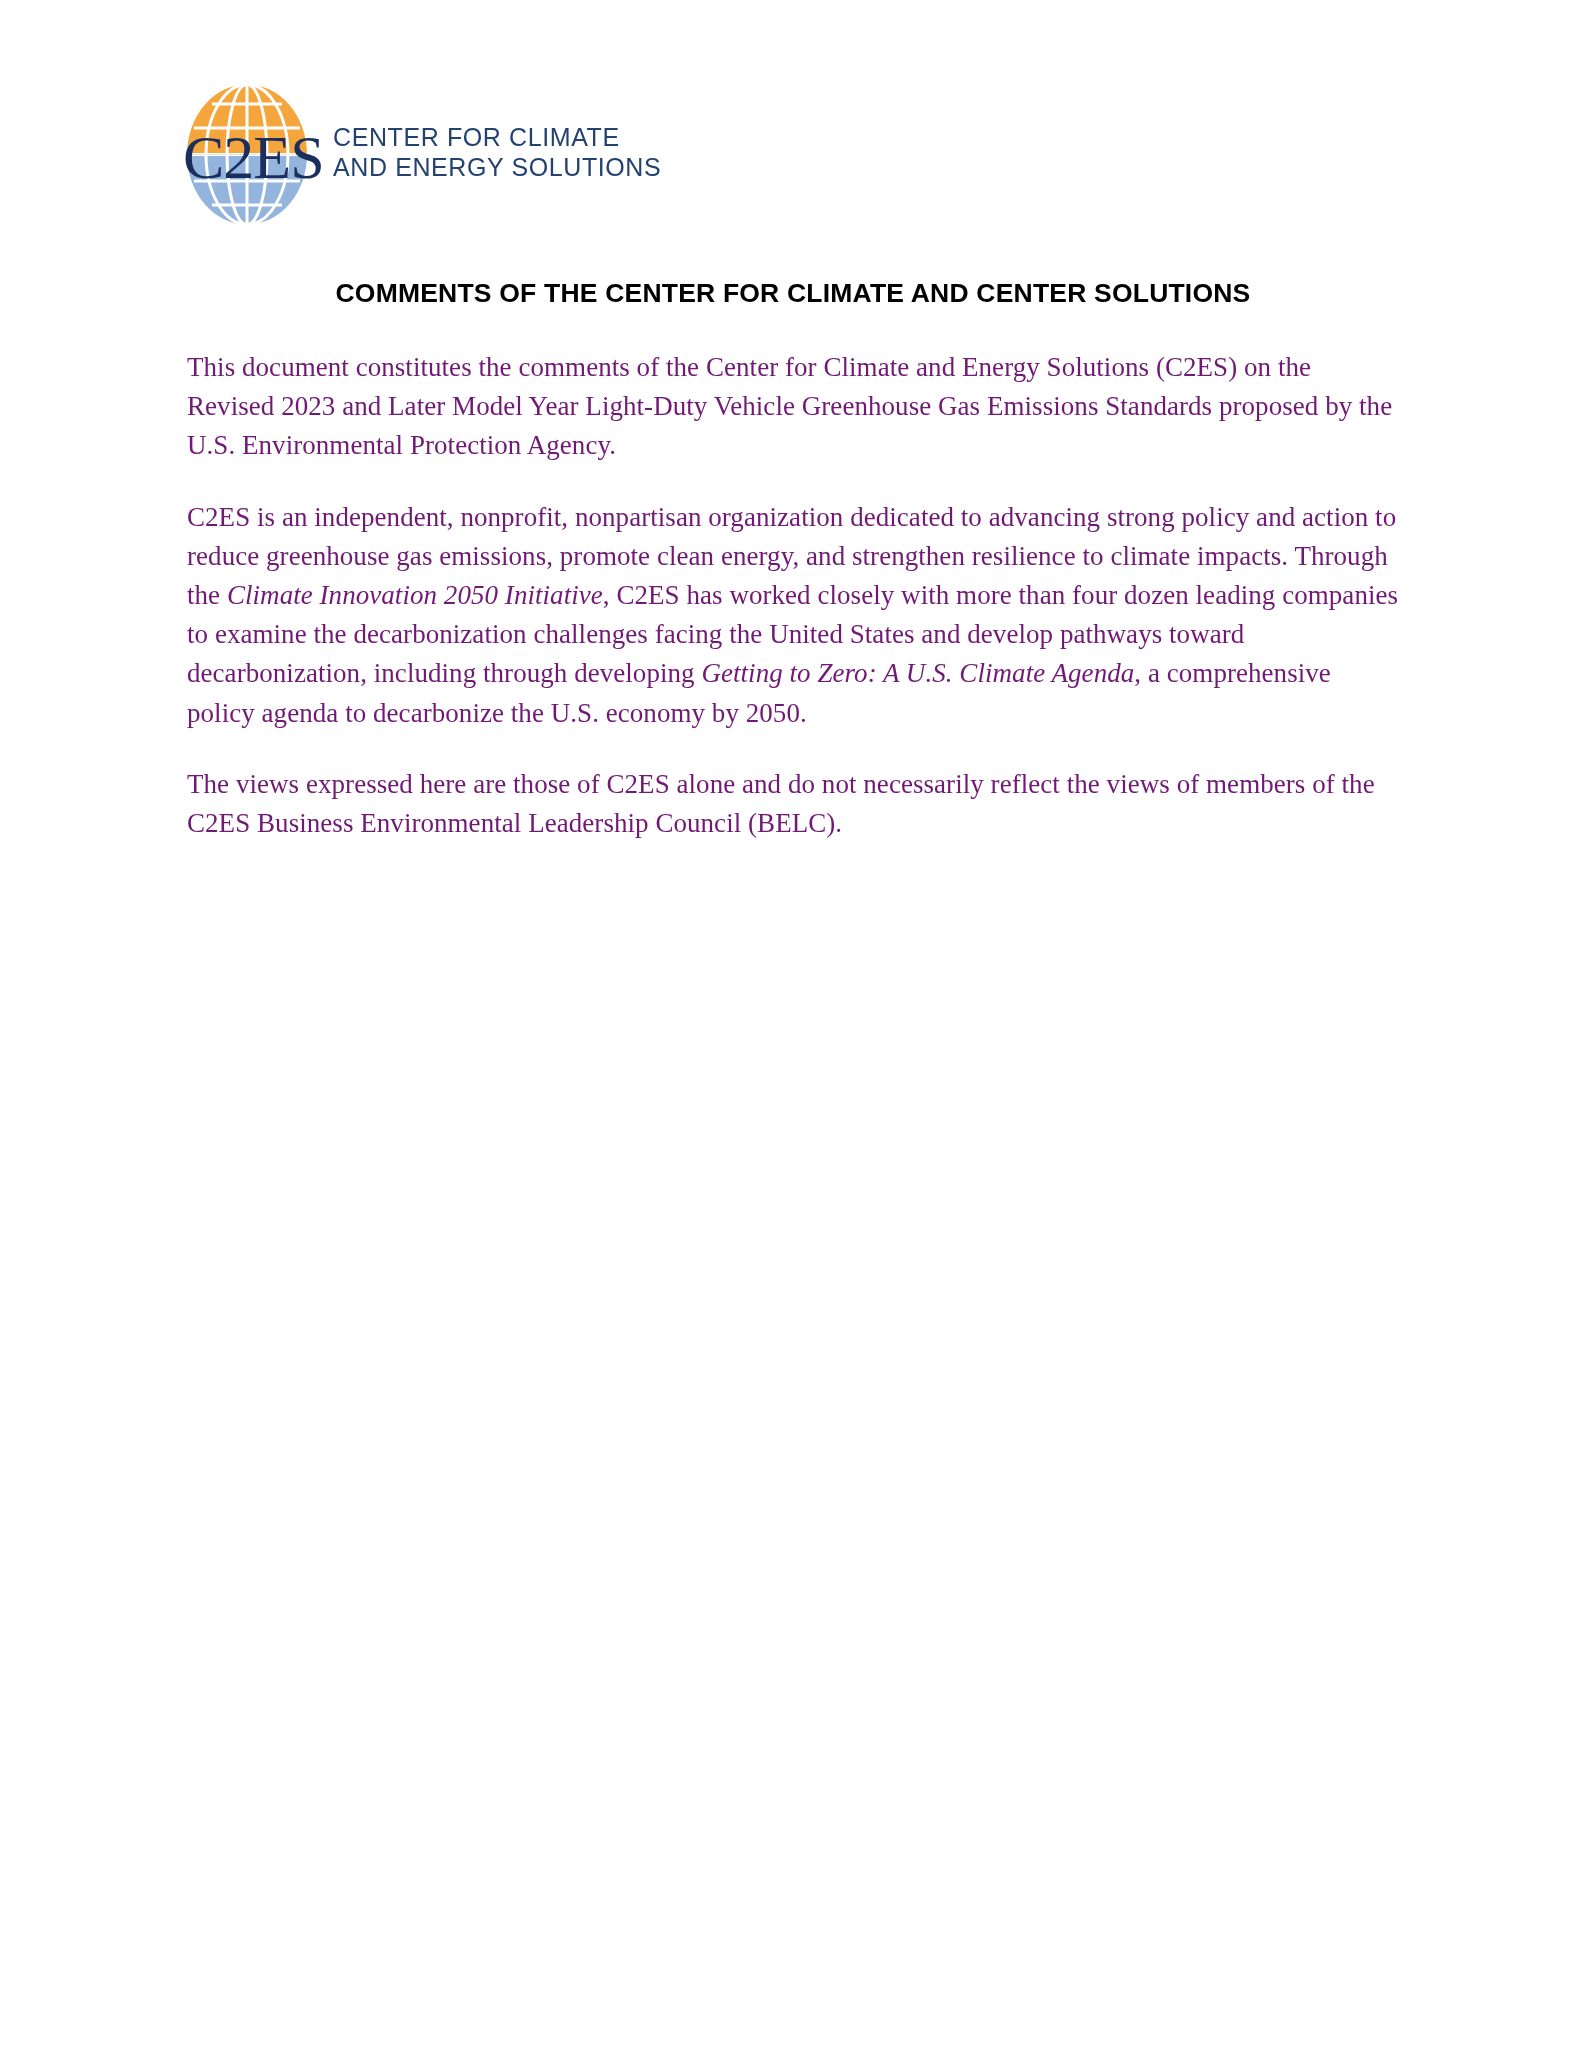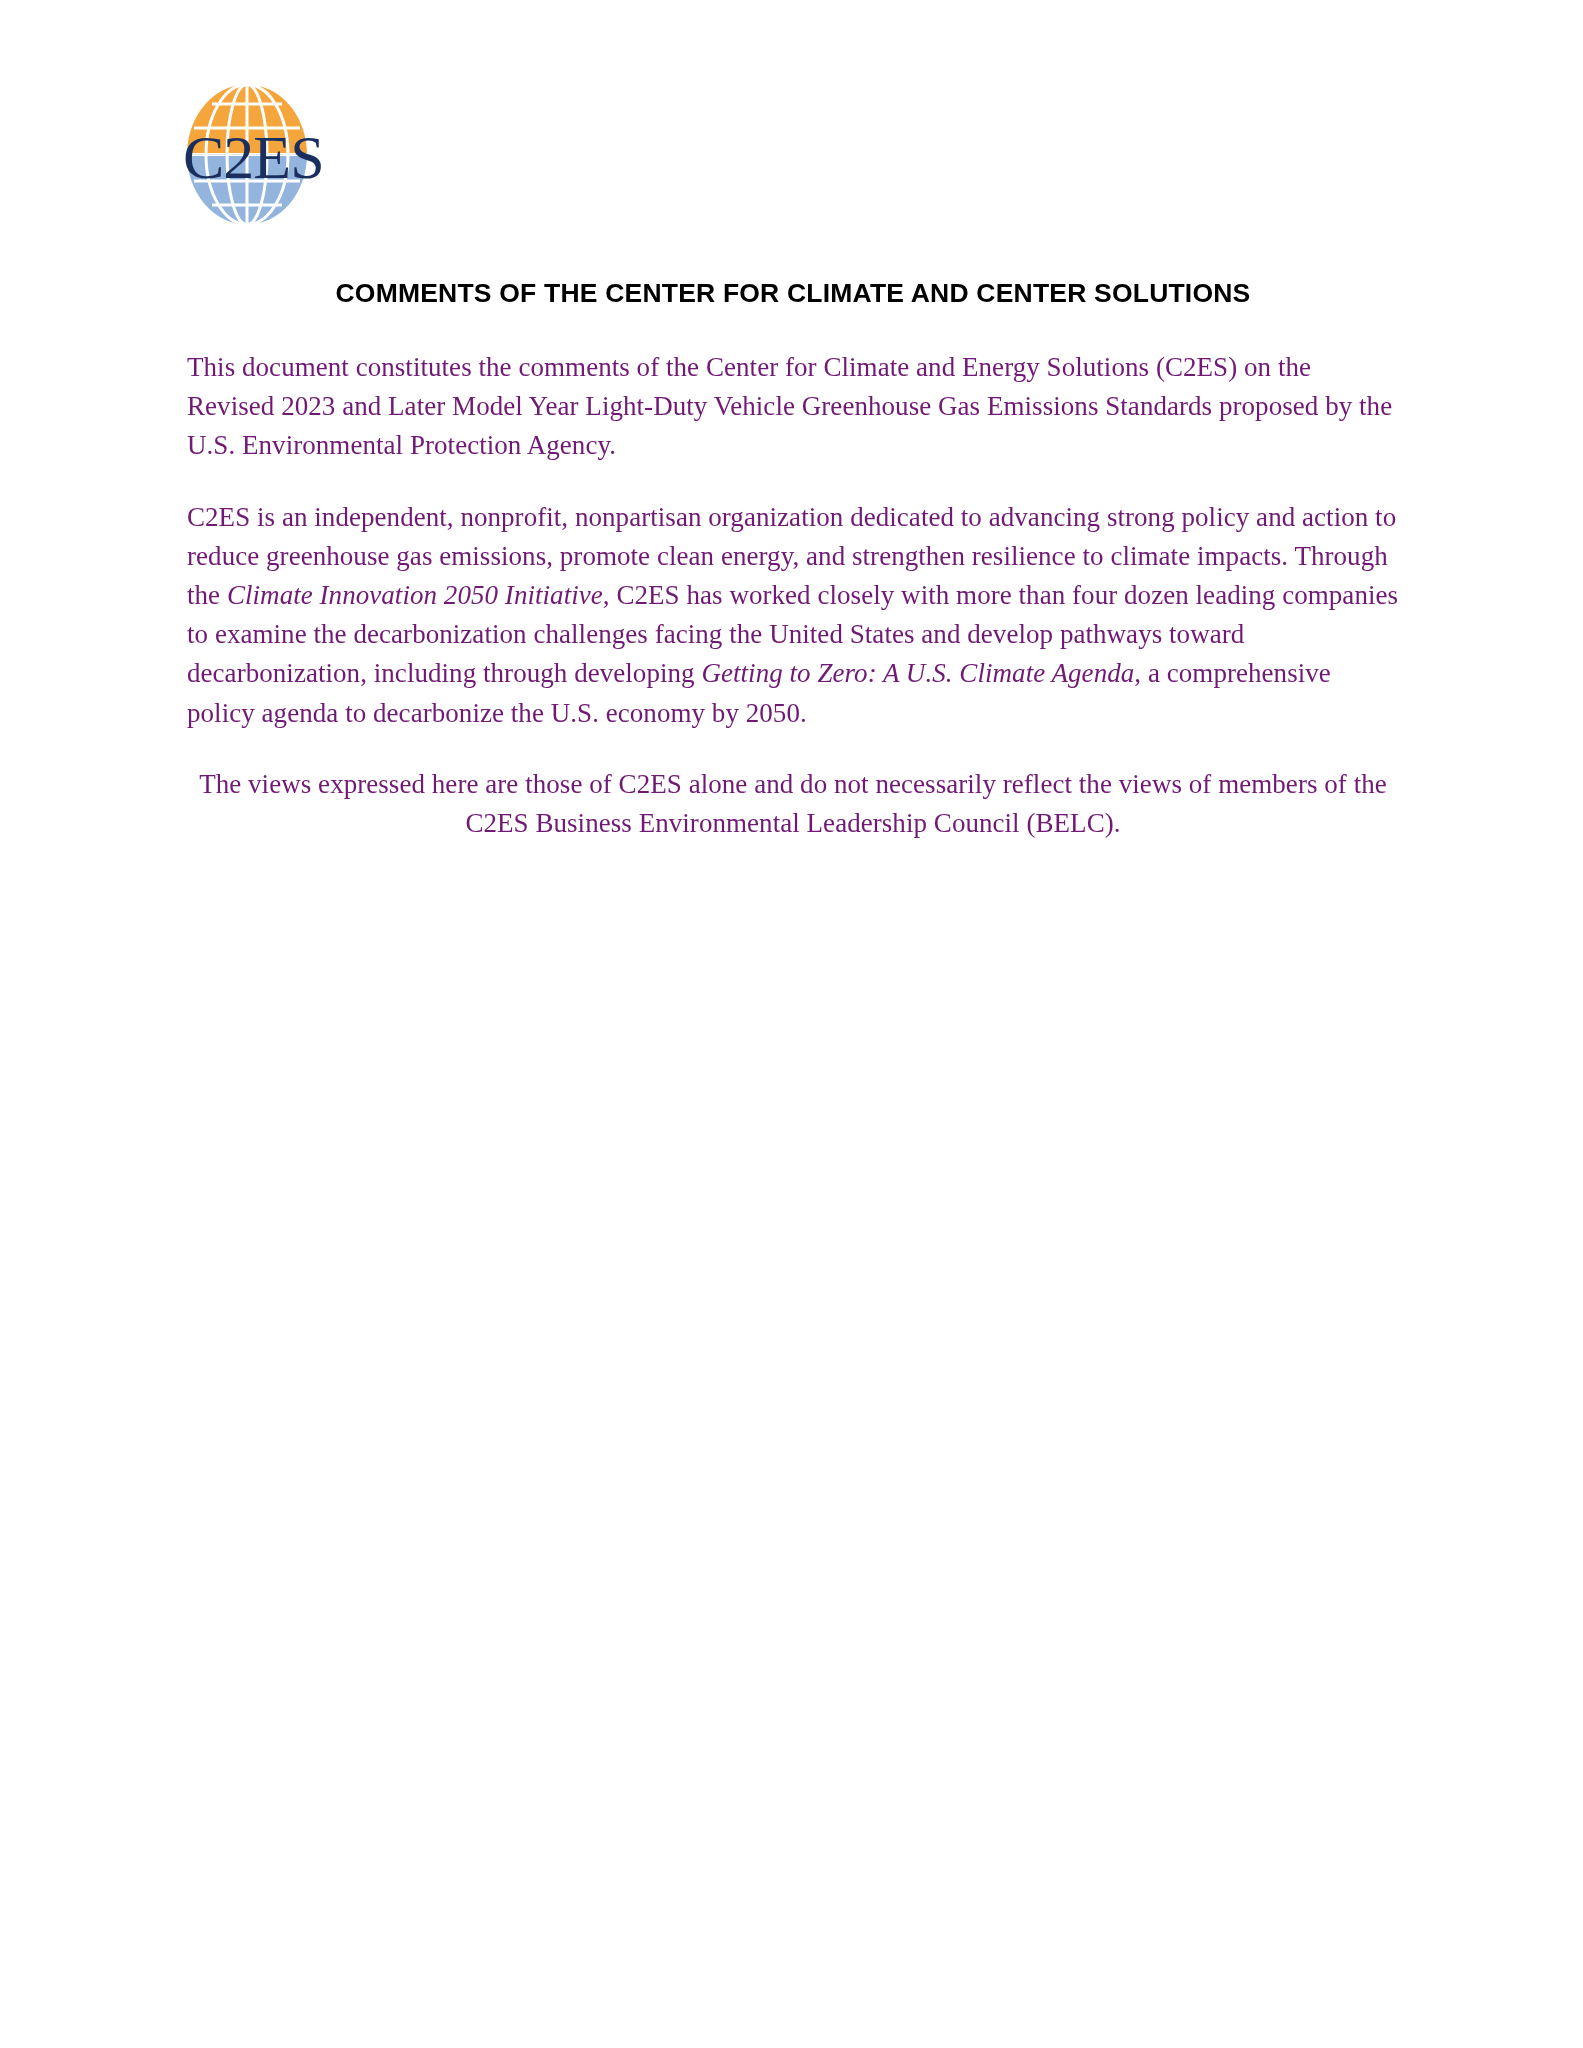--- a/index.html
+++ b/index.html
@@ -91,21 +91,21 @@
 
   .para {
     font-family: "Liberation Serif", serif;
     font-size: 27px;
     line-height: 39.2px;
     color: #701a75;
     margin: 0 0 32px 0;
     text-align: left;
     letter-spacing: 0.05px;
   }
-  .para:last-child { margin-bottom: 0; text-align: center; }
+  .para:last-child { margin-bottom: 0; }
 
   .para i { font-style: italic; }
 </style>
 </head>
 <body>
 
 <div class="page">
 
   <div class="logo-block">
 
@@ -141,20 +141,24 @@
             <line x1="1" y1="72.5" x2="121" y2="72.5"></line>
             <line x1="8" y1="99" x2="114" y2="99"></line>
             <line x1="26" y1="123" x2="96" y2="123"></line>
           </g>
         </g>
       </svg>
     </div>
 
     <div class="logo-wordmark">C2ES</div>
 
+    <div class="logo-tagline">
+      <div class="tl">CENTER FOR CLIMATE</div>
+      <div class="tl">AND ENERGY SOLUTIONS</div>
+    </div>
   </div>
 
   <div class="doc">
 
     <h1 class="doc-title">COMMENTS OF THE CENTER FOR CLIMATE AND CENTER SOLUTIONS</h1>
 
     <p class="para"><span>This document constitutes the comments of the Center for Climate and Energy Solutions (C2ES) on the Revised 2023 and Later Model Year Light-Duty Vehicle Greenhouse Gas Emissions Standards proposed by the U.S. Environmental Protection Agency.</span></p>
     <p class="para"><span>C2ES is an independent, nonprofit, nonpartisan organization dedicated to advancing strong policy and action to reduce greenhouse gas emissions, promote clean energy, and strengthen resilience to climate impacts. Through the </span><i>Climate Innovation 2050 Initiative</i><span>, C2ES has worked closely with more than four dozen leading companies to examine the decarbonization challenges facing the United States and develop pathways toward decarbonization, including through developing </span><i>Getting to Zero: A U.S. Climate Agenda</i><span>, a comprehensive policy agenda to decarbonize the U.S. economy by 2050.</span></p>
     <p class="para"><span>The views expressed here are those of C2ES alone and do not necessarily reflect the views of members of the C2ES Business Environmental Leadership Council (BELC).</span></p>
 

